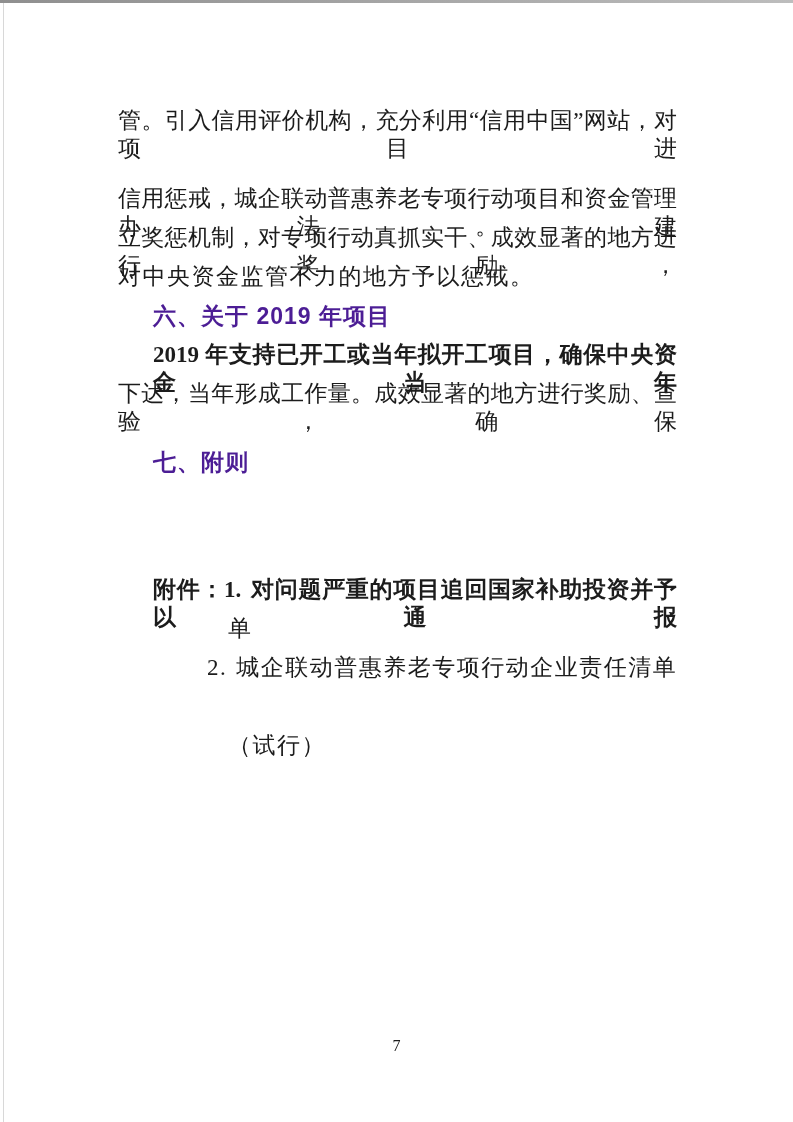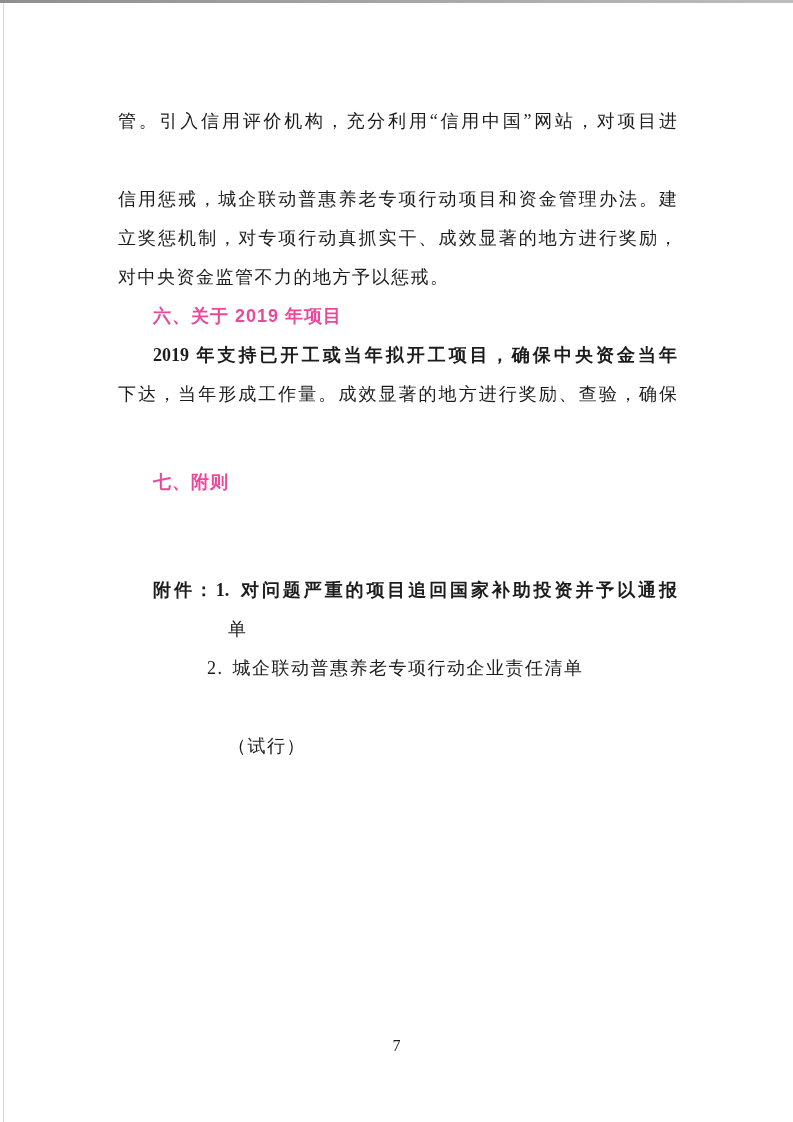--- a/index.html
+++ b/index.html
@@ -17,41 +17,41 @@
     position: absolute; top: 0; left: 0; width: 793px; height: 3px;
     background: linear-gradient(to right, #8f8f8f 0%, #a8a8a8 55%, #bdbdbd 100%);
   }
   .scan-edge-left {
     position: absolute; top: 3px; left: 3px; width: 1px; height: 1119px;
     background: #d8d8d8;
   }
   .ln {
     position: absolute;
     left: 118px;
-    font-size: 18px;
+    font-size: 23px;
     line-height: 28px;
     letter-spacing: 1.5px;
     white-space: nowrap;
   }
   .just {
     right: 116px;
     white-space: normal;
     letter-spacing: normal;
     text-align: justify;
     text-align-last: justify;
     -moz-text-align-last: justify;
   }
   .indent { left: 153px; font-weight: bold; }
   .hang   { left: 228px; }
   .numln  { left: 207px; }
   .heading {
     font-family: "Liberation Sans", "DejaVu Sans", sans-serif;
     font-weight: 700;
     letter-spacing: 1px;
-    color: #ec4899;
+    color: #4c1d95;
   }
   .att-label { }
   .att-num   { margin-right: 9px; }
   .page-number {
     position: absolute;
     left: 0; right: 0;
     top: 1036px;
     text-align: center;
     font-size: 16px;
     line-height: 20px;
@@ -69,21 +69,21 @@
   <div class="ln just" style="top:107px">管。引入信用评价机构，充分利用“信用中国”网站，对项目进</div>
   <div class="ln just" style="top:185px">信用惩戒，城企联动普惠养老专项行动项目和资金管理办法。建</div>
   <div class="ln just" style="top:224px">立奖惩机制，对专项行动真抓实干、成效显著的地方进行奖励，</div>
   <div class="ln" style="top:263px">对中央资金监管不力的地方予以惩戒。</div>
 
   <div class="ln indent heading" style="top:302px">六、关于 2019 年项目</div>
 
   <div class="ln indent just" style="top:341px">2019 年支持已开工或当年拟开工项目，确保中央资金当年</div>
   <div class="ln just" style="top:380px">下达，当年形成工作量。成效显著的地方进行奖励、查验，确保</div>
 
-  <div class="ln indent heading" style="top:468px">七、附则</div>
+  <div class="ln indent heading" style="top:448px">七、附则</div>
 
 
   <div class="ln indent just" style="top:576px">
     <span class="att-label">附件：</span><span class="att-num">1.</span><span>对问题严重的项目追回国家补助投资并予以通报</span>
   </div>
   <div class="ln hang" style="top:615px">单</div>
 
   <div class="ln numln" style="top:654px">
     <span class="att-num">2.</span><span>城企联动普惠养老专项行动企业责任清单</span>
   </div>

